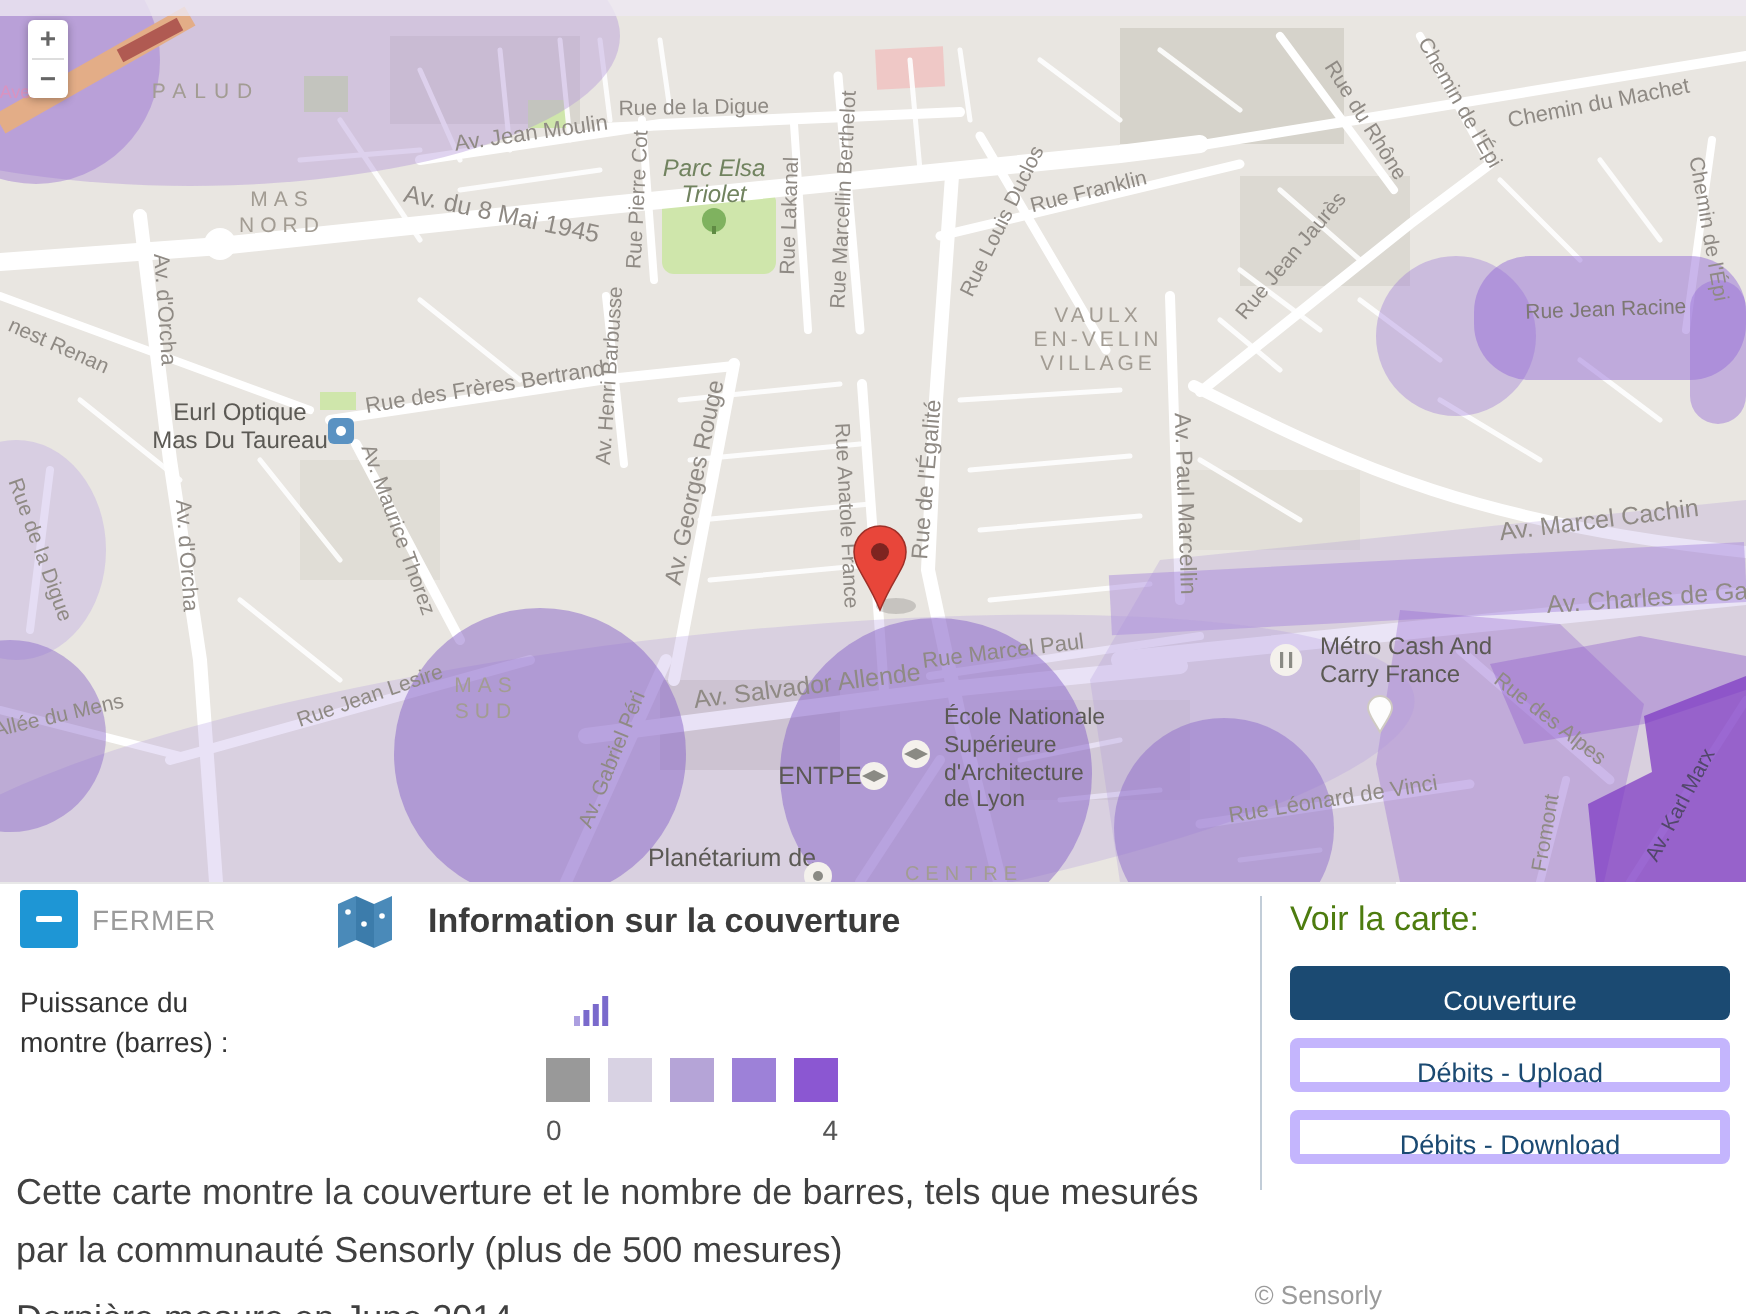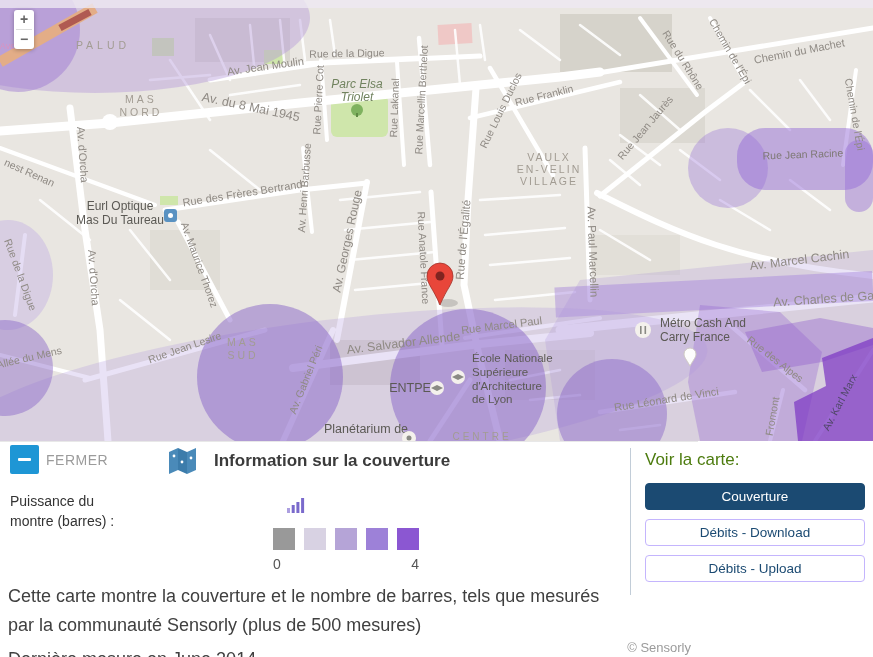--- a/index.html
+++ b/index.html
@@ -30,21 +30,21 @@
   .swatch{width:22px;height:22px;margin-right:9px;}
   .swatch:last-child{margin-right:0;}
   .scale{display:flex;justify-content:space-between;width:146px;margin-top:6px;
          font-size:14px;color:#555;}
   .description{position:absolute;left:8px;top:140px;width:614px;font-size:18px;color:#404040;line-height:1.6;}
   .desc2{margin-top:5px;}
   .vdiv{position:absolute;left:630px;top:6px;width:1px;height:147px;background:#c2cdd8;}
   .sidebar{position:absolute;left:645px;top:8px;width:220px;}
   .sidebar-heading{font-size:17px;font-weight:normal;color:#4d7c0f;margin-bottom:13px;}
   .sbtn{box-sizing:border-box;width:220px;height:27px;line-height:25px;text-align:center;border-radius:4px;
-        font-size:13.5px;margin-bottom:9px;cursor:pointer;background:#fff;border:1px solid #c4b5fd;color:#1b4a72;}
+        font-size:13.5px;margin-bottom:9px;cursor:pointer;background:#fff;border:5px solid #c4b5fd;color:#1b4a72;}
   .sbtn.active{background:#1b4a72;color:#fff;border-color:#1b4a72;}
   .copyright{position:absolute;right:7px;top:198px;font-size:13px;color:#9b9b9b;}
 </style>
 </head>
 <body>
 
 <div class="app">
 
   <div class="map">
     <svg width="873" height="441" viewBox="0 0 873 441">
@@ -325,19 +325,19 @@
     <div class="description">
       <div>Cette carte montre la couverture et le nombre de barres, tels que mesurés par la communauté Sensorly (plus de 500 mesures)</div>
       <div class="desc2">Dernière mesure en June 2014.</div>
     </div>
 
     <div class="vdiv"></div>
 
     <div class="sidebar">
       <div class="sidebar-heading">Voir la carte:</div>
       <div class="sbtn active">Couverture</div>
+      <div class="sbtn">Débits - Upload</div>
       <div class="sbtn">Débits - Download</div>
-      <div class="sbtn">Débits - Upload</div>
     </div>
 
     <div class="copyright">© Sensorly</div>
   </div>
 </div>
 
 </body></html>

